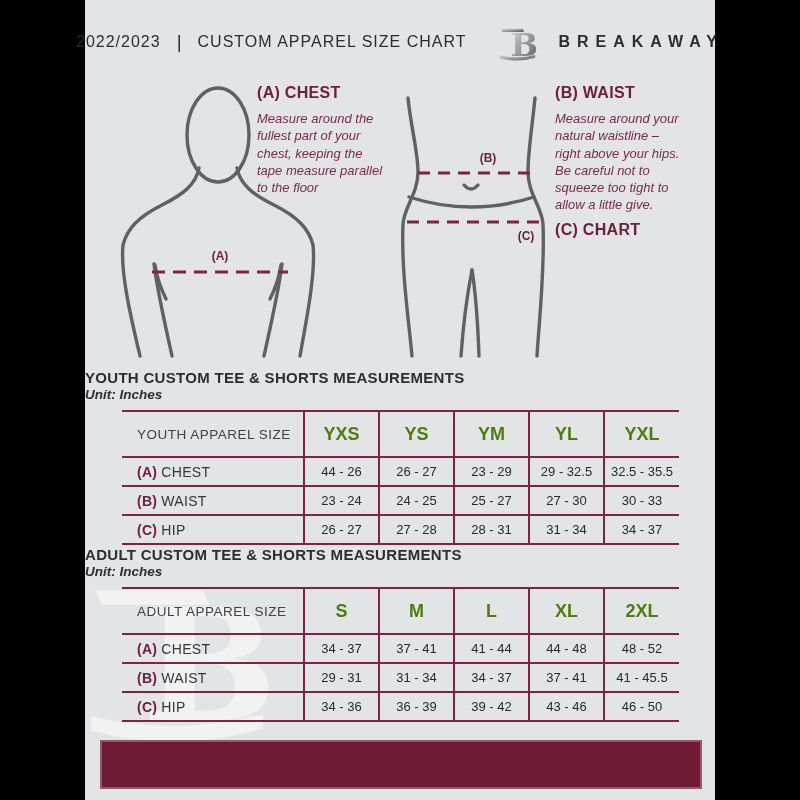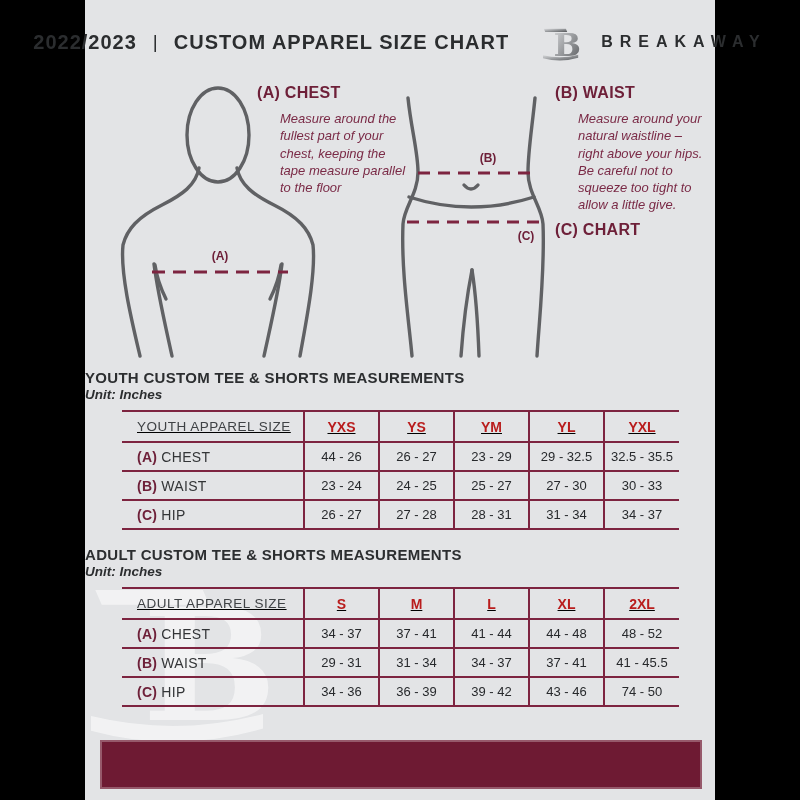--- a/index.html
+++ b/index.html
@@ -14,45 +14,45 @@
   .canvas{position:relative;width:800px;height:800px;background:#000;overflow:hidden;font-family:"Liberation Sans",sans-serif;}
   .page{position:absolute;left:85px;top:0;width:630px;height:800px;background:var(--page-bg);}
 
   
   .watermark{position:absolute;left:6px;top:548px;width:215px;height:210px;opacity:.55;z-index:0;}
 
   .content{position:absolute;inset:0;z-index:1;}
 
   
   .header{position:absolute;top:20px;left:0;right:0;display:flex;align-items:center;justify-content:center;gap:14px;}
-  .season,.htitle{font-weight:700;font-size:20px;letter-spacing:1px;color:var(--ink);font-stretch:condensed;white-space:nowrap;}
+  .season,.htitle{font-weight:400;font-size:16px;letter-spacing:1px;color:var(--ink);font-stretch:condensed;white-space:nowrap;}
   .hdivider{font-size:19px;color:var(--ink);font-weight:400;margin:0 2px;}
   .logo{width:44px;height:44px;margin-left:20px;flex:0 0 auto;}
   .brand{font-weight:700;font-size:16px;letter-spacing:7px;color:var(--ink);}
 
   
   .guide-head{position:absolute;font-weight:700;font-size:16px;color:var(--maroon-text);letter-spacing:.3px;}
-  .guide-body{position:absolute;font-style:italic;font-size:13px;line-height:1.33;color:#7a2a46;white-space:pre-line;margin-left:23px;}
+  .guide-body{position:absolute;font-style:italic;font-size:13px;line-height:1.33;color:#7a2a46;white-space:pre-line;}
   .fig{position:absolute;}
 
   
   .sec-title{position:absolute;left:0;right:0;text-align:left;font-weight:700;font-size:15px;letter-spacing:.3px;color:#2c2e30;}
   .sec-unit{position:absolute;left:0;right:0;text-align:left;font-style:italic;font-weight:600;font-size:13.5px;color:#2c2e30;}
 
   
   .size-table{position:absolute;left:37px;border-collapse:collapse;table-layout:fixed;width:557px;}
   .size-table th,.size-table td{padding:0;margin:0;}
-  .size-table thead tr{height:31px;text-decoration:underline;}
+  .size-table thead tr{height:46px;}
   .size-table tbody tr{height:29px;}
   .size-table thead th{border-top:2px solid var(--maroon-line);border-bottom:2px solid var(--maroon-line);}
   .size-table tbody td{border-bottom:2px solid var(--maroon-line);}
   .size-table th + th,.size-table td + td{border-left:2px solid var(--maroon-line);}
   .col-label{width:182px;}
   .lbl-cell{text-align:left;padding-left:15px !important;font-size:13.5px;font-weight:400;color:#3f4245;letter-spacing:.5px;}
-  .size-head{font-size:14px;font-weight:700;color:#b91c1c;}
+  .size-head{font-size:18px;font-weight:700;color:#4d7c0f;}
   .row-label{text-align:left;padding-left:15px !important;font-size:14px;color:#333537;letter-spacing:.3px;}
   .row-label .pfx{color:var(--maroon-text);font-weight:700;margin-right:4px;}
   .val-cell{text-align:center;font-size:13px;color:#27292c;}
 
   
   .footer-bar{position:absolute;left:15px;top:740px;width:598px;height:45px;background:var(--maroon-bar);border:2px solid rgba(255,255,255,.28);}
 
   svg text.svglabel{font-family:"Liberation Sans",sans-serif;font-weight:700;font-size:12px;fill:var(--maroon-text);}
 </style>
 </head>
@@ -226,21 +226,21 @@
             <td class="val-cell">34 - 37</td>
             <td class="val-cell">37 - 41</td>
             <td class="val-cell">41 - 45.5</td>
           </tr>
           <tr>
             <td class="row-label"><span class="pfx">(C)</span><span>HIP</span></td>
             <td class="val-cell">34 - 36</td>
             <td class="val-cell">36 - 39</td>
             <td class="val-cell">39 - 42</td>
             <td class="val-cell">43 - 46</td>
-            <td class="val-cell">74 - 50</td>
+            <td class="val-cell">46 - 50</td>
           </tr>
         </tbody>
       </table>
 
       <div class="footer-bar"></div>
     </div>
   </div>
 </div>
 
 </body></html>

